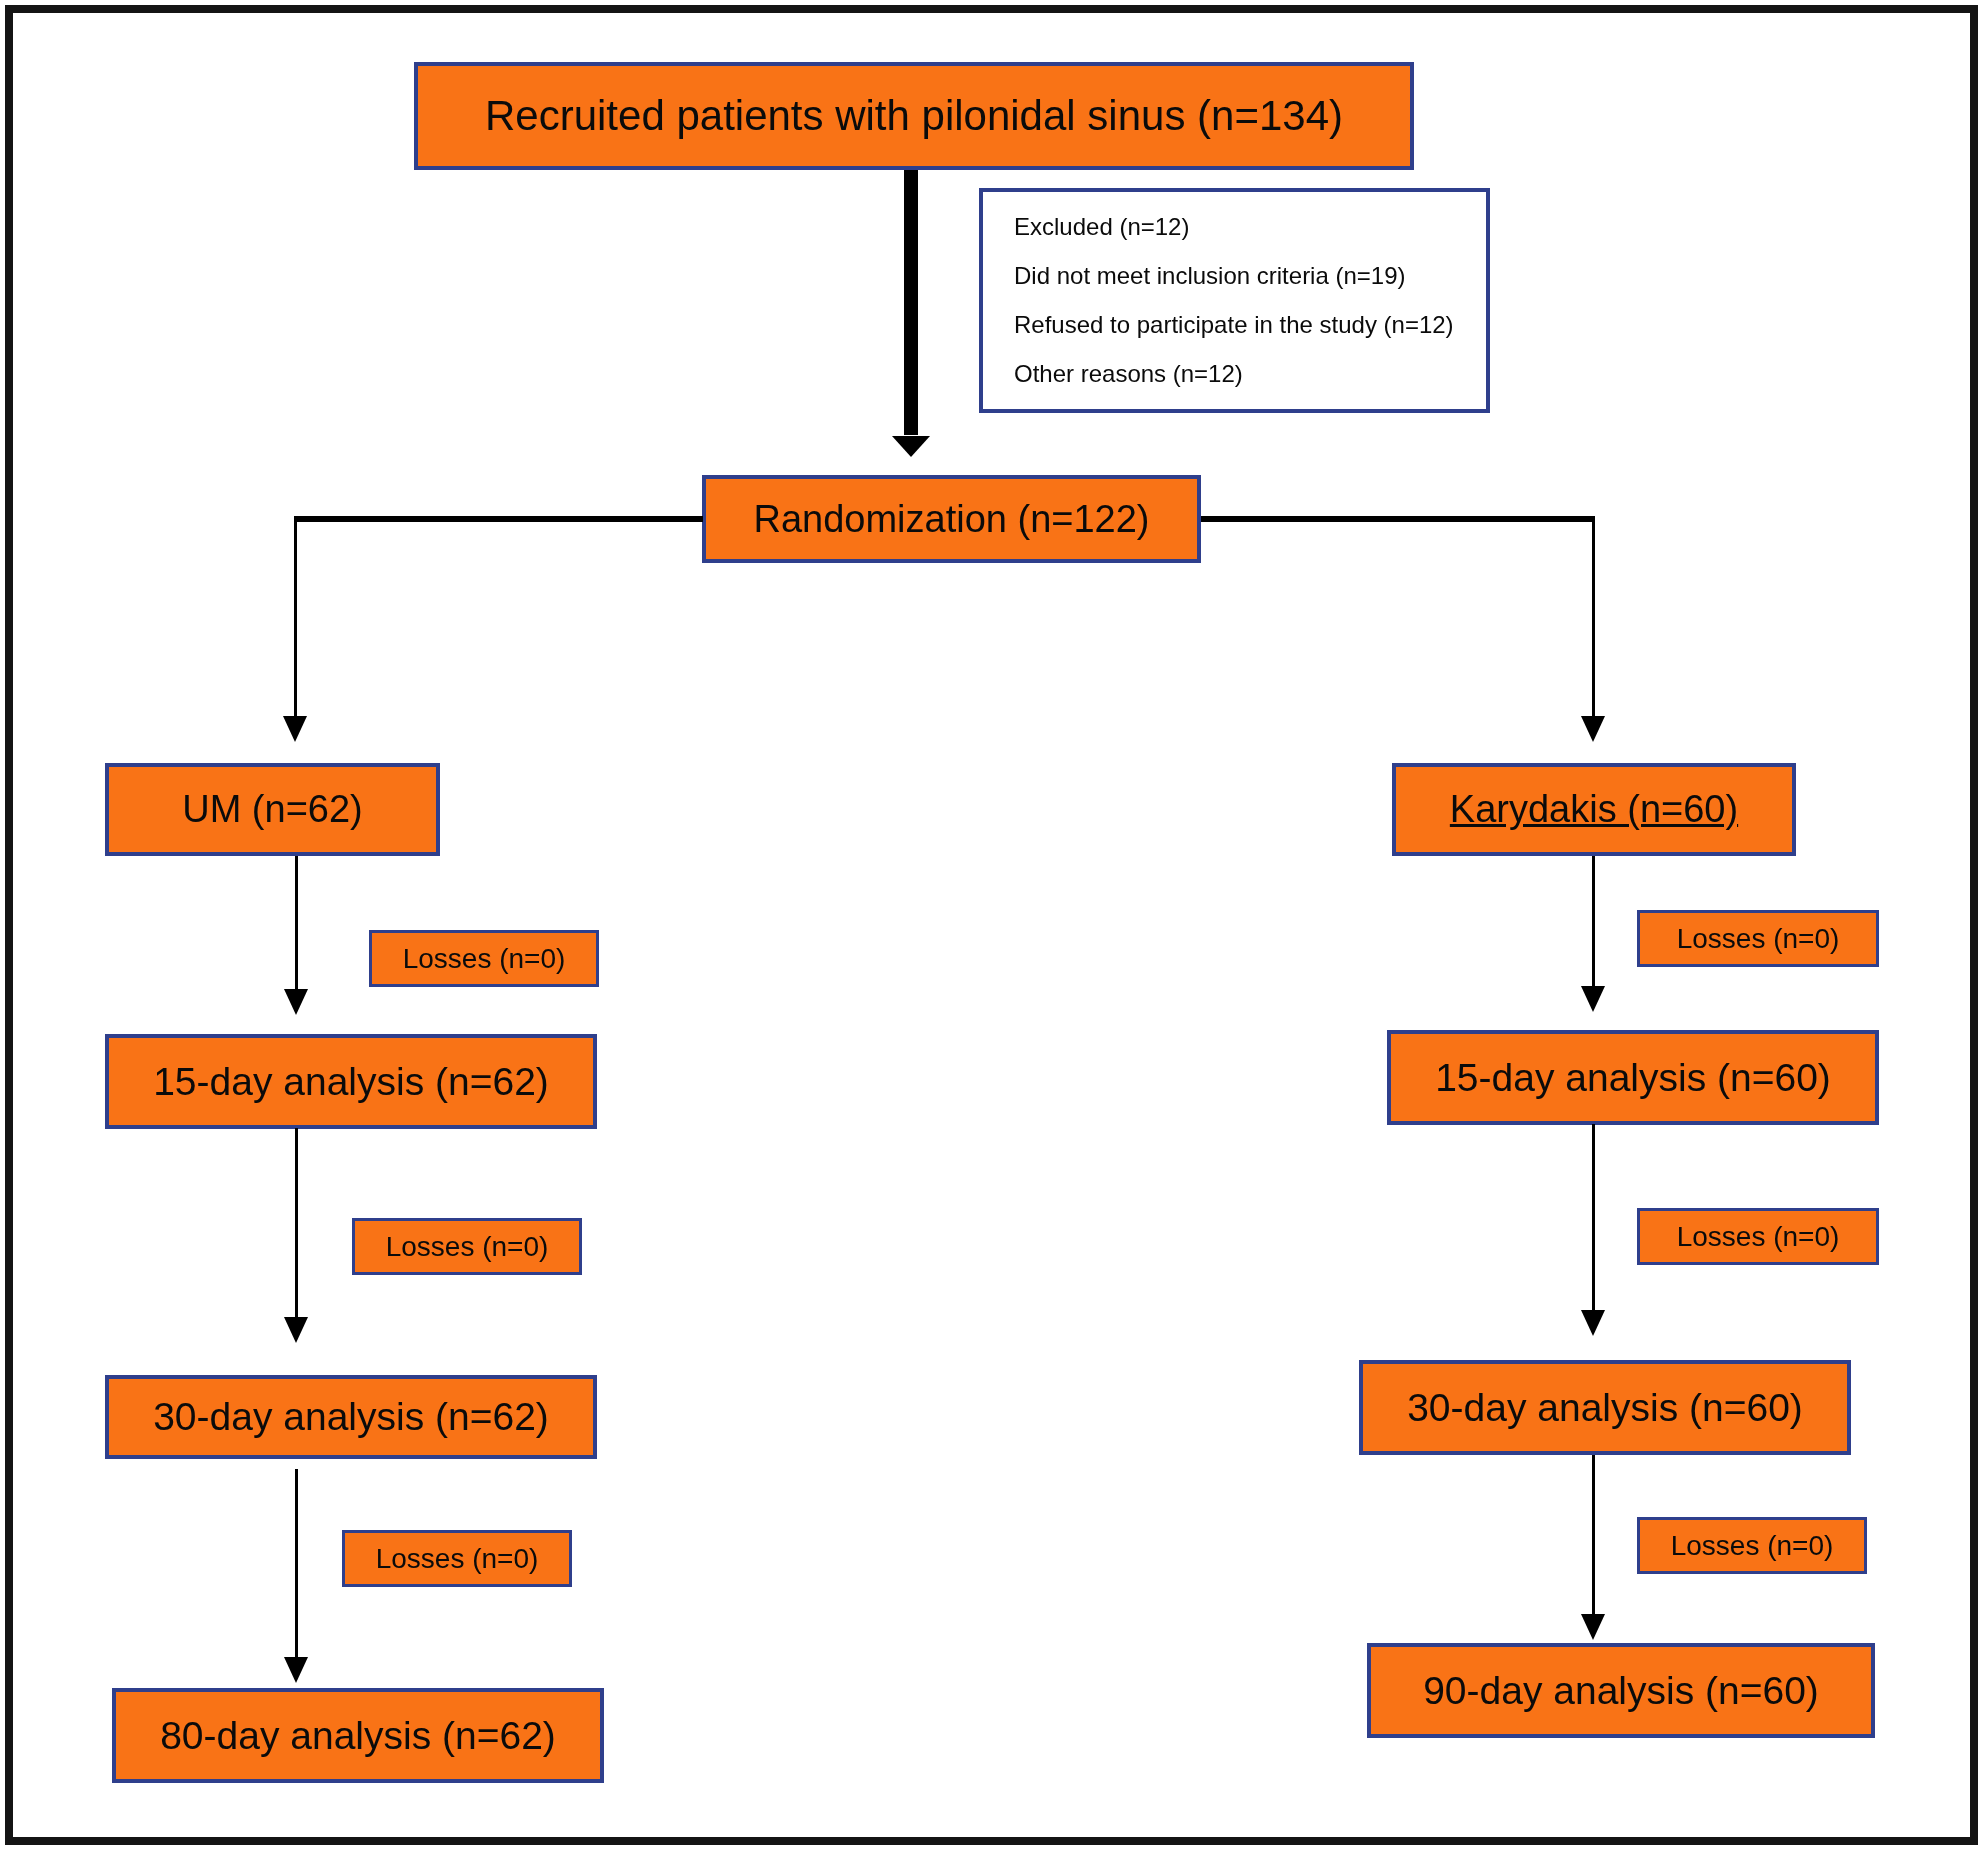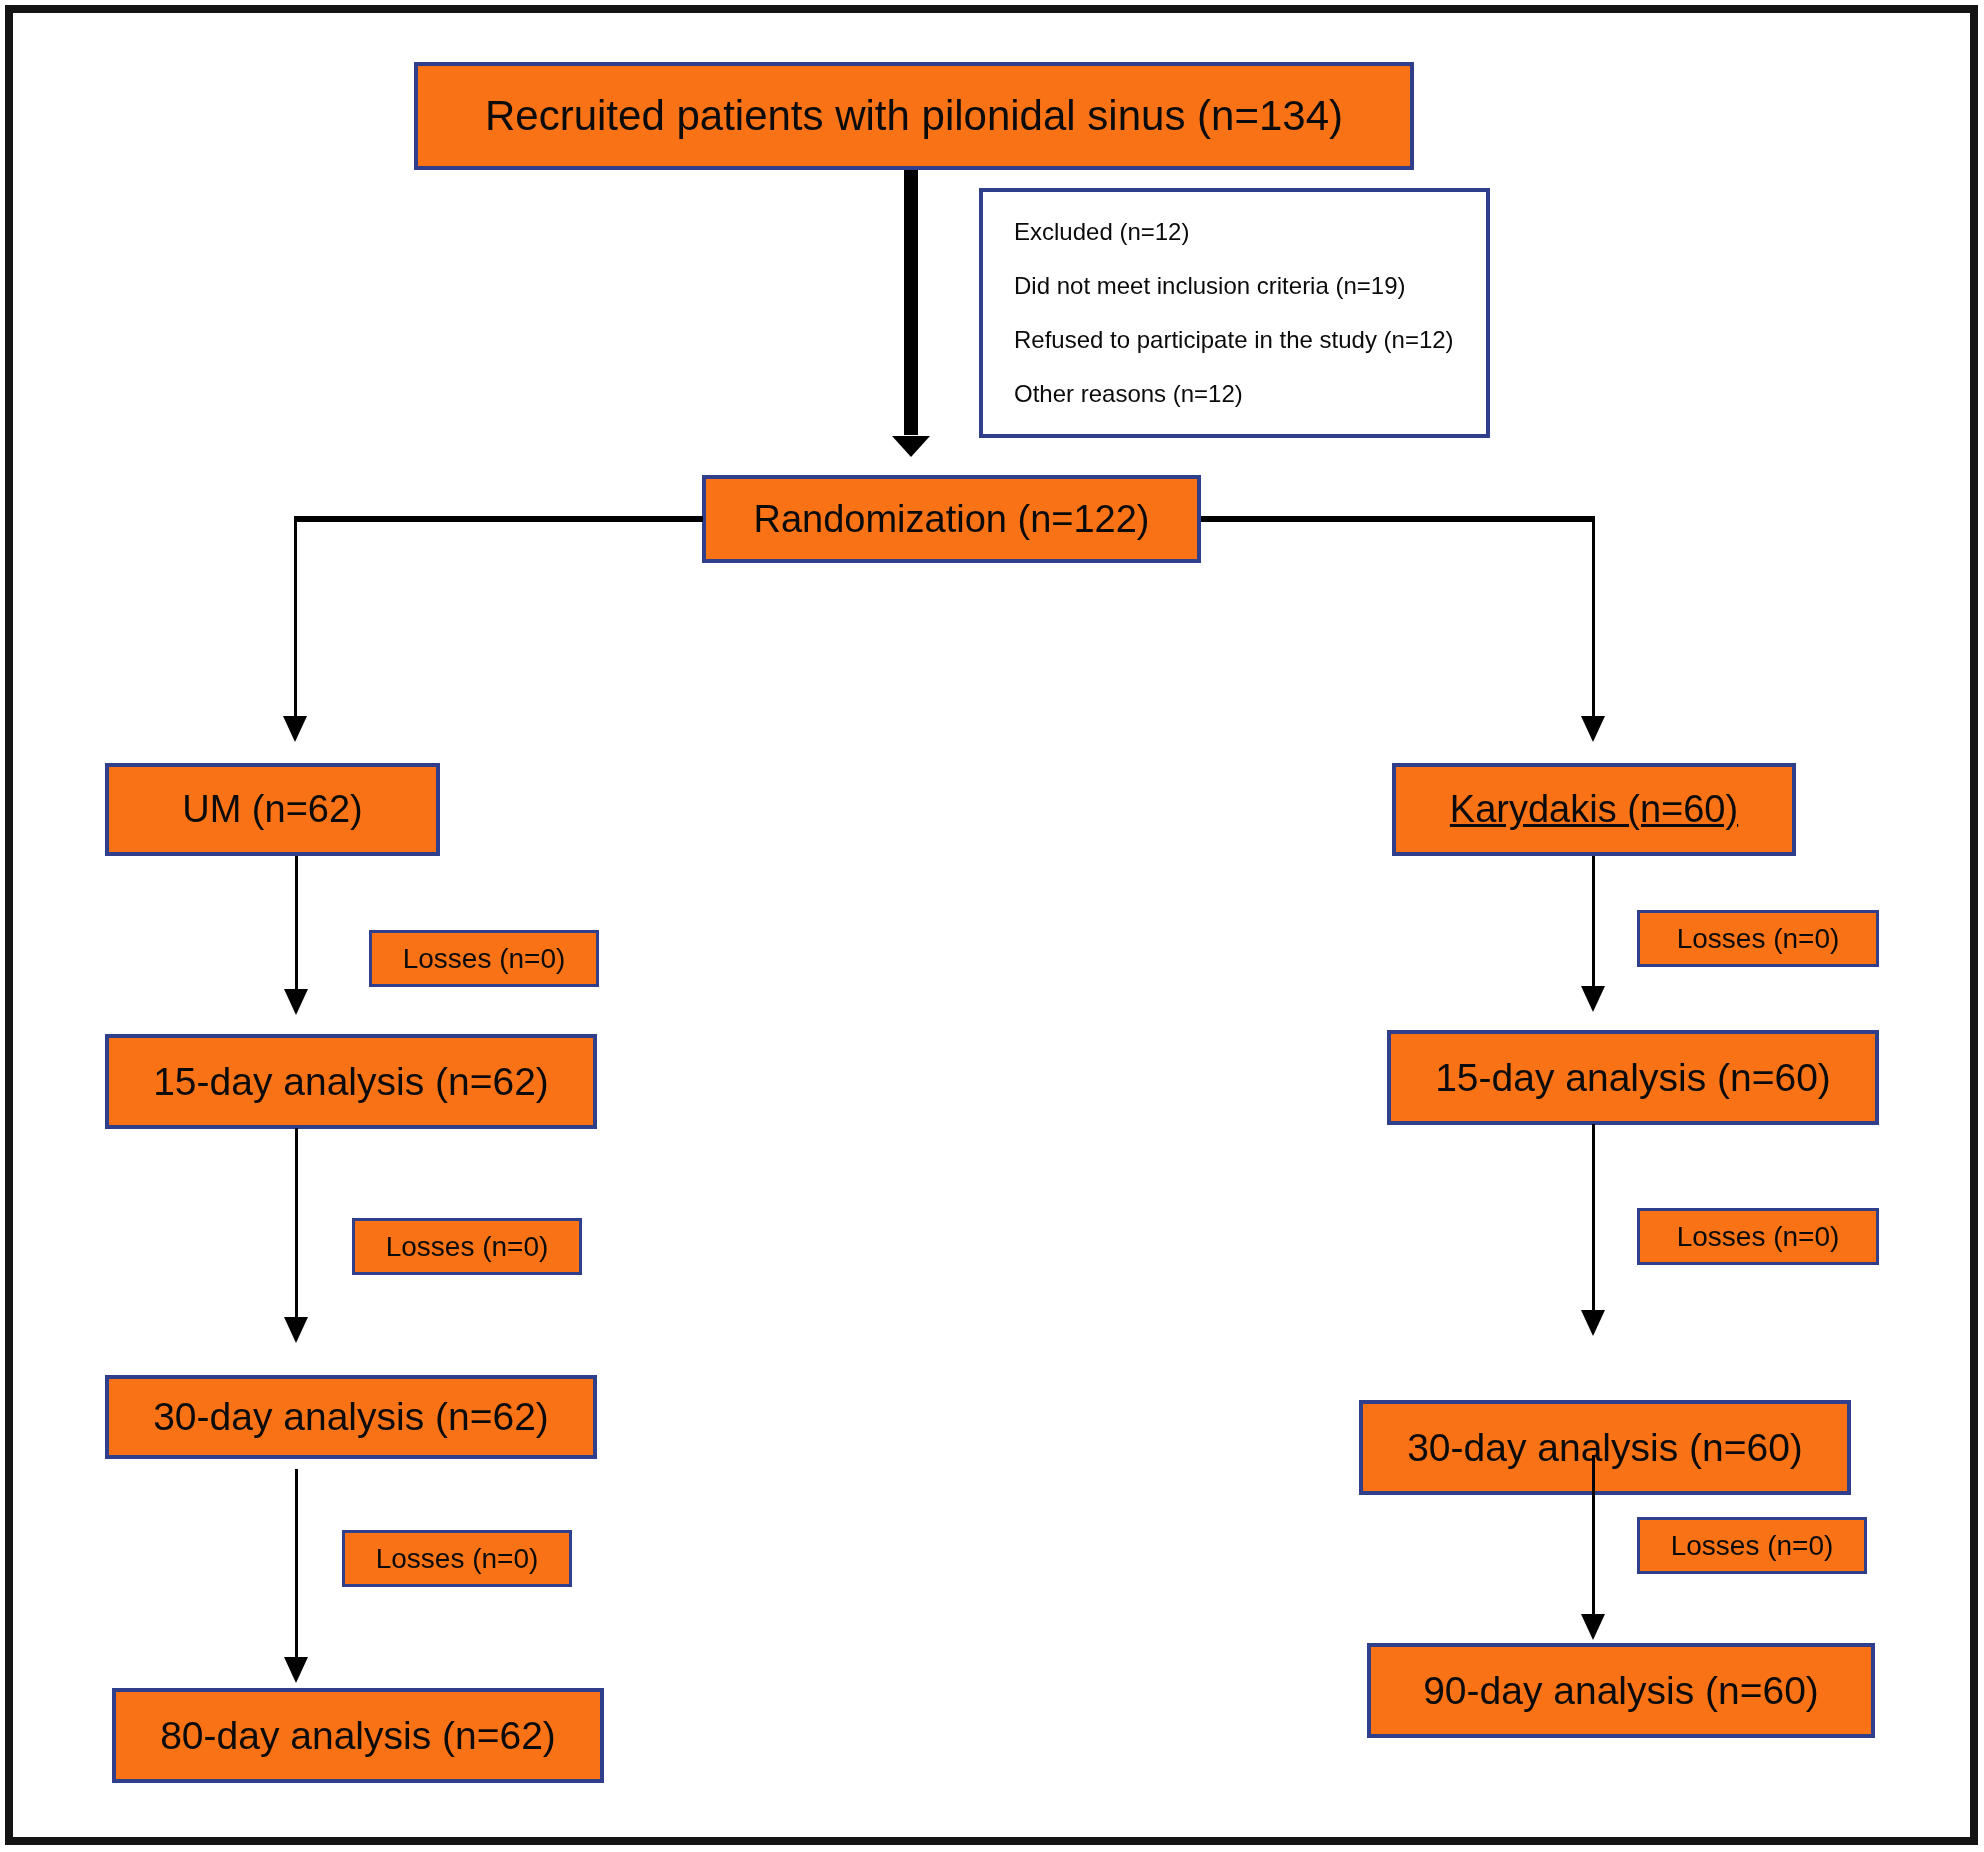--- a/index.html
+++ b/index.html
@@ -44,21 +44,21 @@
 </head>
 <body>
 
 <div class="frame"></div>
 
 <div class="box title" style="left:414px;top:62px;width:1000px;height:108px;">Recruited patients with pilonidal sinus (n=134)</div>
 
 <div class="thickline" style="left:904px;top:170px;height:265px;"></div>
 <div class="head bighead" style="left:892px;top:436px;"></div>
 
-<div class="excluded" style="left:979px;top:188px;width:511px;height:250px;">
+<div class="excluded" style="left:979px;top:188px;width:511px;height:225px;">
   <div>Excluded (n=12)</div>
   <div>Did not meet inclusion criteria (n=19)</div>
   <div>Refused to participate in the study (n=12)</div>
   <div>Other reasons (n=12)</div>
 </div>
 
 <div class="box mid" style="left:702px;top:475px;width:499px;height:88px;">Randomization (n=122)</div>
 
 <div class="hline" style="left:296px;top:516px;width:407px;"></div>
 <div class="hline" style="left:1201px;top:516px;width:394px;"></div>
@@ -93,20 +93,20 @@
 <div class="vline" style="left:1592px;top:856px;height:133px;"></div>
 <div class="head" style="left:1581px;top:986px;"></div>
 <div class="box small" style="left:1637px;top:910px;width:242px;height:57px;">Losses (n=0)</div>
 
 <div class="box main" style="left:1387px;top:1030px;width:492px;height:95px;">15-day analysis (n=60)</div>
 
 <div class="vline" style="left:1592px;top:1124px;height:188px;"></div>
 <div class="head" style="left:1581px;top:1310px;"></div>
 <div class="box small" style="left:1637px;top:1208px;width:242px;height:57px;">Losses (n=0)</div>
 
-<div class="box main" style="left:1359px;top:1400px;width:492px;height:95px;">30-day analysis (n=60)</div>
+<div class="box main" style="left:1359px;top:1360px;width:492px;height:95px;">30-day analysis (n=60)</div>
 
 <div class="vline" style="left:1592px;top:1455px;height:162px;"></div>
 <div class="head" style="left:1581px;top:1614px;"></div>
 <div class="box small" style="left:1637px;top:1517px;width:230px;height:57px;">Losses (n=0)</div>
 
 <div class="box main" style="left:1367px;top:1643px;width:508px;height:95px;">90-day analysis (n=60)</div>
 
 
 </body></html>

